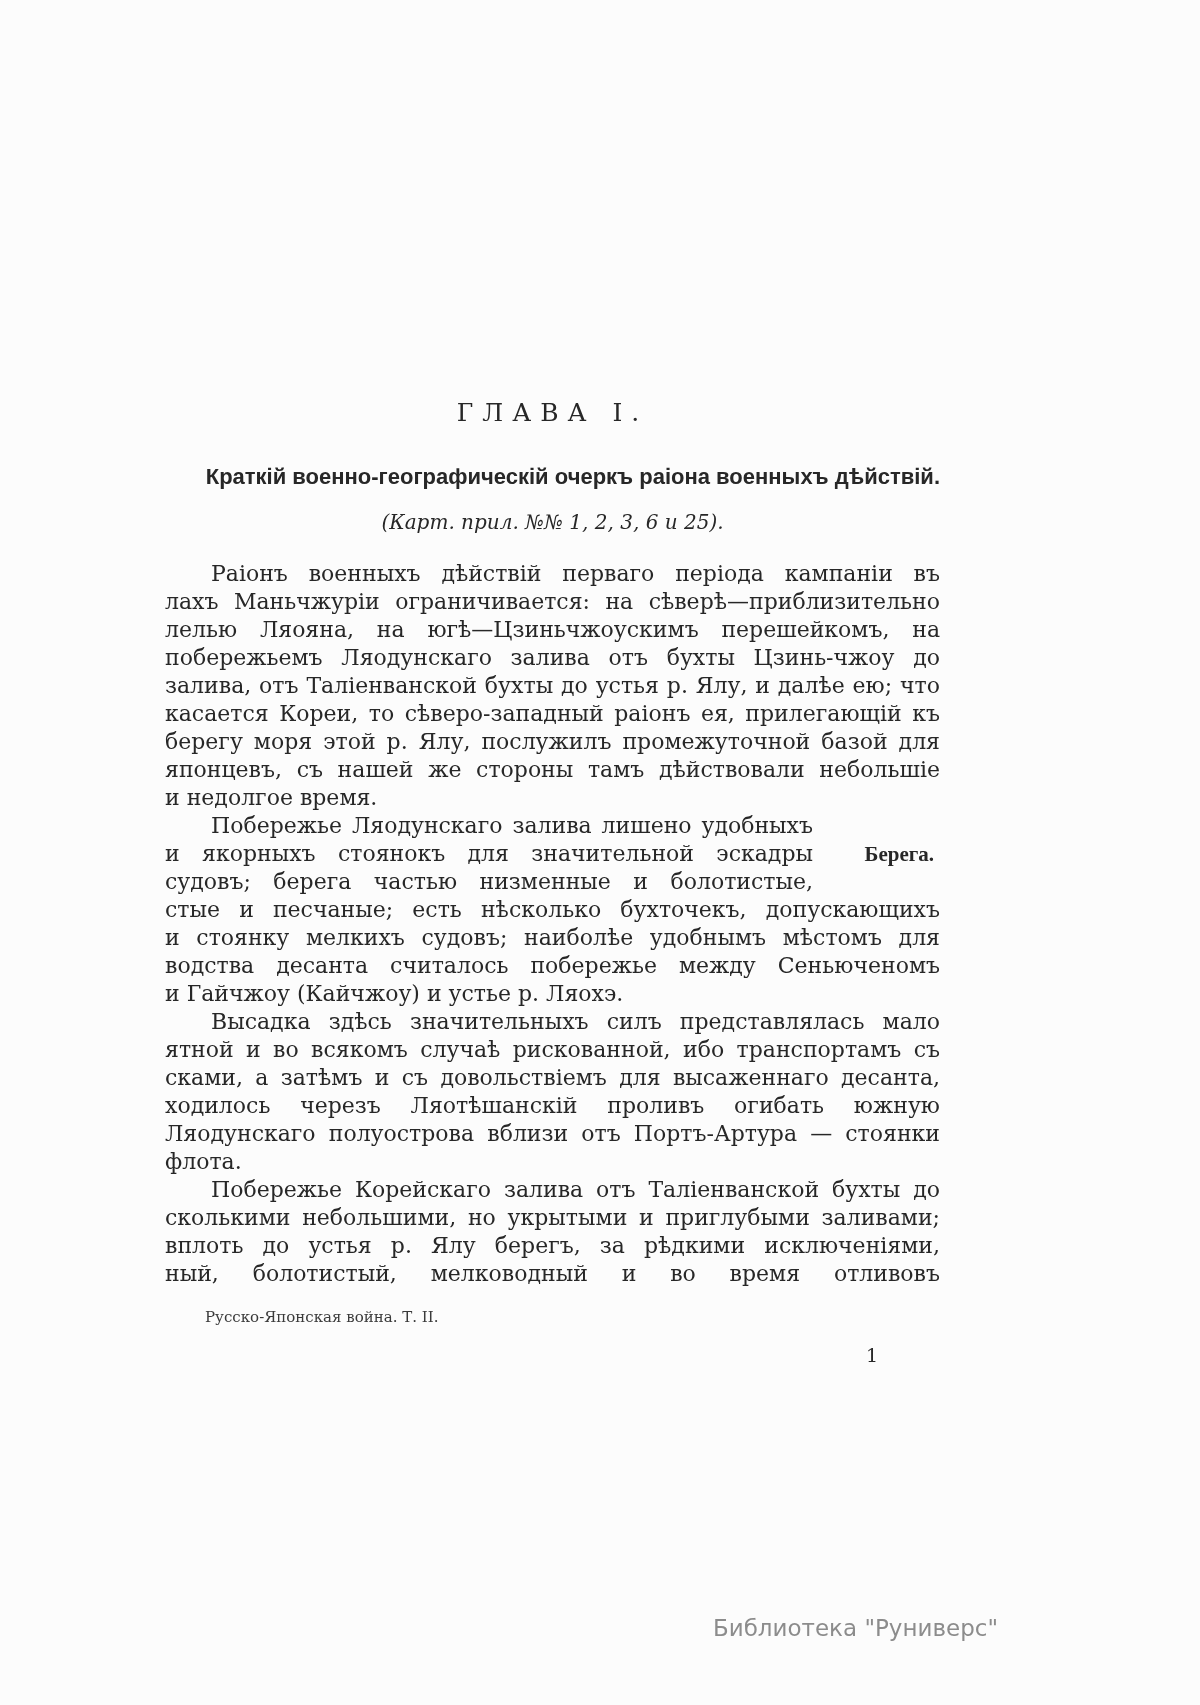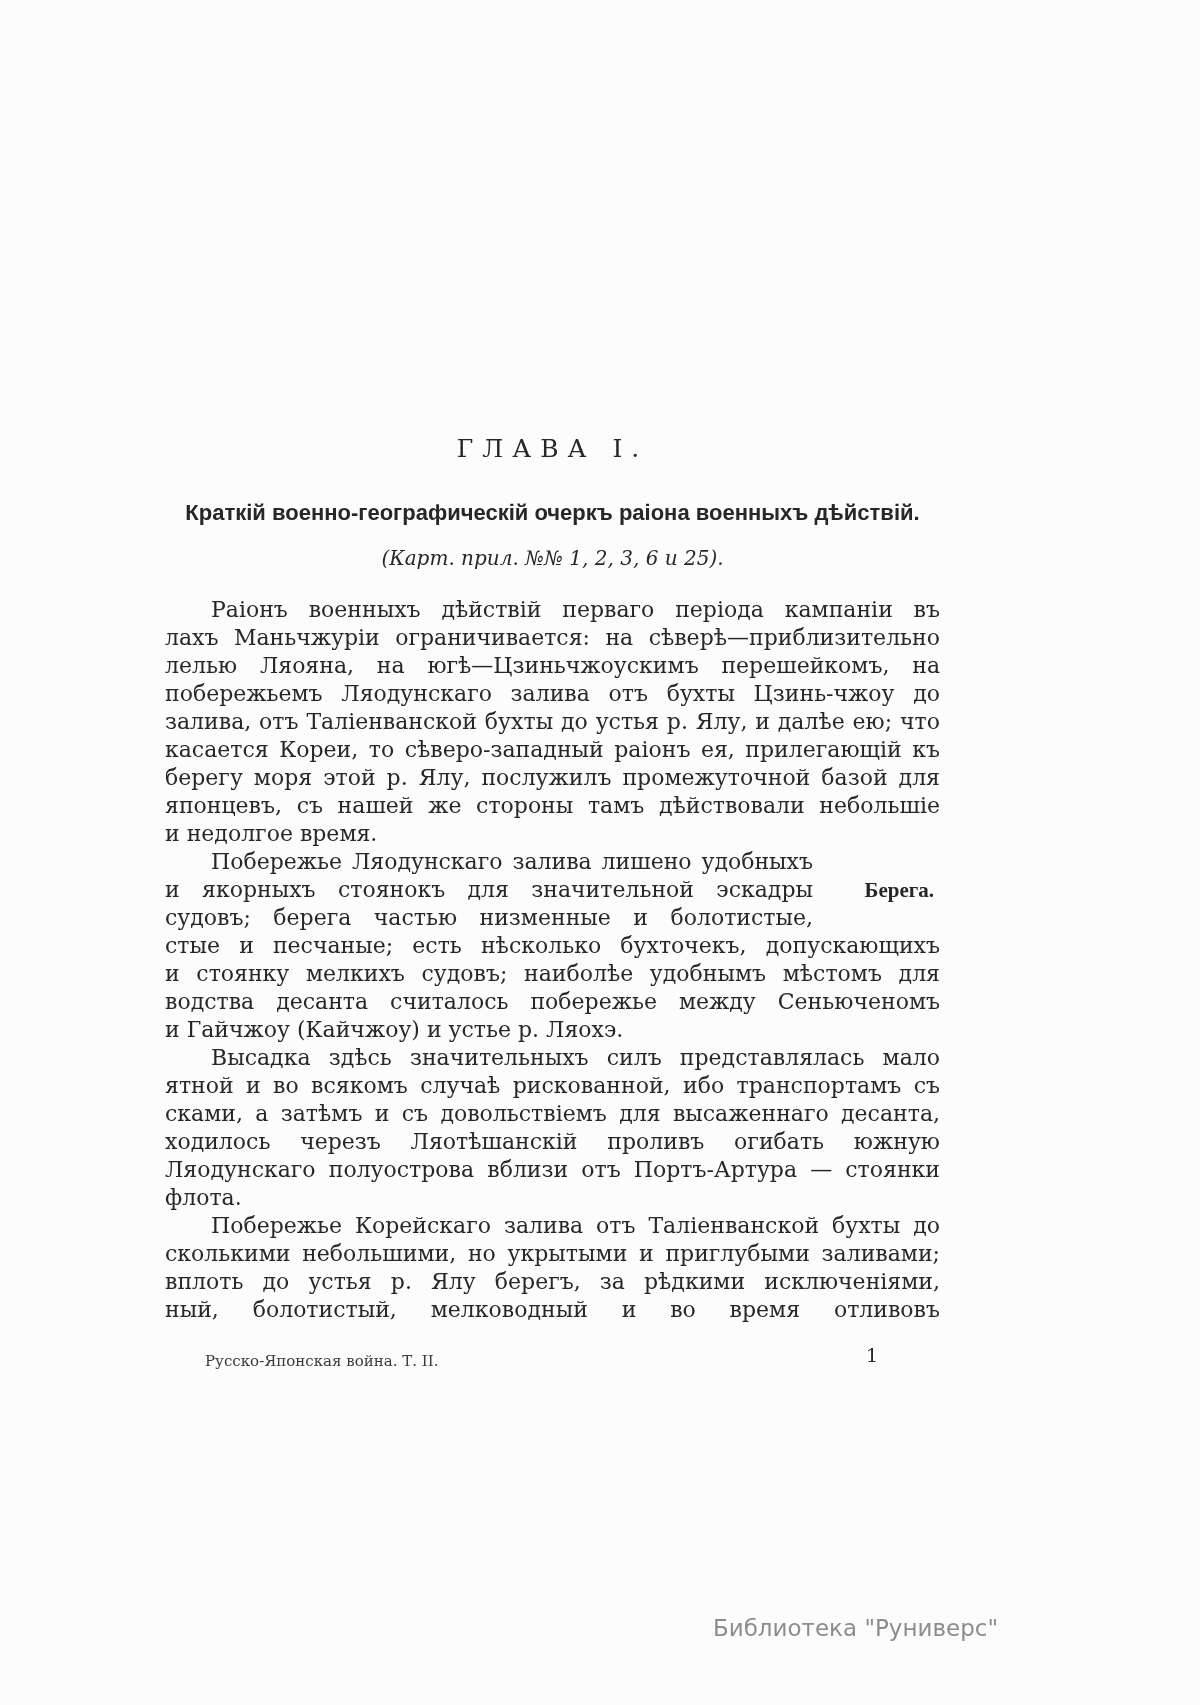--- a/index.html
+++ b/index.html
@@ -11,33 +11,32 @@
     background: #fcfcfc;
     overflow: hidden;
     font-family: "DejaVu Serif", serif;
     color: #272727;
   }
   .text-column {
     position: absolute;
     left: 165px;
     top: 398px;
     width: 775px;
-    margin-top: 36px;
   }
   .chapter-title {
     text-align: center;
     font-size: 25px;
     letter-spacing: 9px;
     height: 30px;
     line-height: 30px;
     white-space: nowrap;
   }
   .section-heading {
     margin-top: 36px;
-    text-align: center;
+    text-align: right;
     font-family: "Liberation Sans", sans-serif;
     font-weight: bold;
     font-size: 22px;
     height: 26px;
     line-height: 26px;
   }
   .map-reference {
     margin-top: 20px;
     text-align: center;
     font-style: italic;
@@ -67,21 +66,21 @@
     right: 6px;
     top: 29px;
     font-family: Liberation Serif, serif;
     font-weight: bold;
     font-size: 21px;
     line-height: 26px;
   }
   .footer-edition {
     position: absolute;
     left: 205px;
-    top: 1352px;
+    top: 1308px;
     font-size: 15px;
     color: #3a3a3a;
   }
   .page-number {
     position: absolute;
     left: 866px;
     top: 1344px;
     font-size: 19px;
   }
   .watermark {

